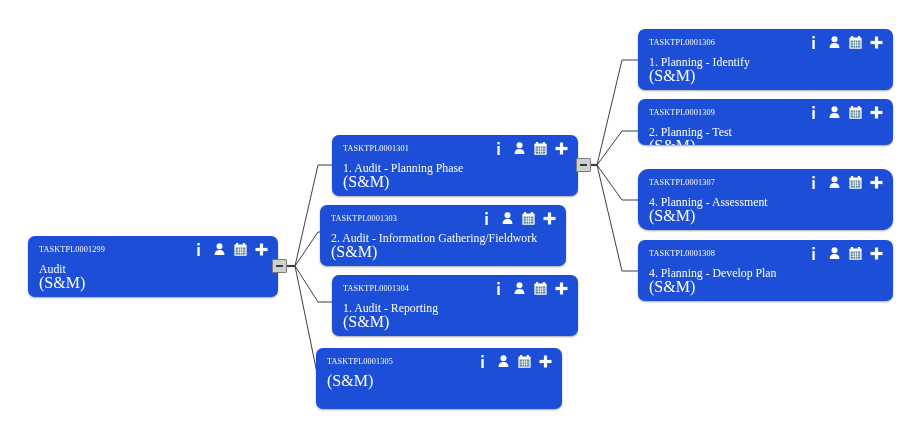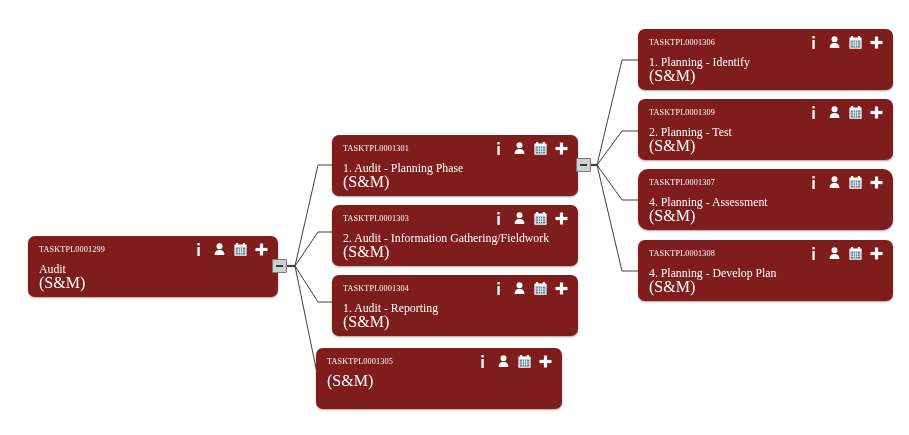--- a/index.html
+++ b/index.html
@@ -26,21 +26,21 @@
     position: absolute;
     left: 0; top: 0;
     width: 909px;
     height: 435px;
     pointer-events: none;
   }
 
   .node {
     position: absolute;
     box-sizing: border-box;
-    background: #7f1d1d;
+    background: #1d4ed8;
     border-radius: 7px;
     box-shadow: 0 1px 2px rgba(0,0,0,0.35);
     color: #ffffff;
     overflow: hidden;
   }
 
   .node-head {
     position: absolute;
     left: 0; top: 0;
     width: 100%;
@@ -239,21 +239,21 @@
             </svg>
         </span>
       </span>
     </div>
     <div class="node-body">
       <div class="node-title">1. Audit - Planning Phase</div>
       <div class="node-sub">(S&amp;M)</div>
     </div>
   </div>
 
-  <div class="node" style="left:332px; top:205px; width:246px; height:61px;padding-left:9px;">
+  <div class="node" style="left:320px; top:205px; width:246px; height:61px;padding-left:9px;">
     <div class="node-head">
       <span class="node-code">TASKTPL0001303</span>
       <span class="node-icons">
         <span class="icon">
           <svg width="5" height="13" viewBox="0 0 5 13">
               <rect x="1.4" y="0" width="2.3" height="2.4" fill="#fff"></rect>
               <rect x="1.4" y="4" width="2.3" height="9" fill="#fff"></rect>
             </svg>
         </span>
         <span class="icon">
@@ -422,21 +422,21 @@
             </svg>
         </span>
       </span>
     </div>
     <div class="node-body">
       <div class="node-title">1. Planning - Identify</div>
       <div class="node-sub">(S&amp;M)</div>
     </div>
   </div>
 
-  <div class="node" style="left:638px; top:99px; width:255px; height:61px;">
+  <div class="node" style="left:638px; top:99px; width:255px; height:46px;">
     <div class="node-head">
       <span class="node-code">TASKTPL0001309</span>
       <span class="node-icons">
         <span class="icon">
           <svg width="5" height="13" viewBox="0 0 5 13">
               <rect x="1.4" y="0" width="2.3" height="2.4" fill="#fff"></rect>
               <rect x="1.4" y="4" width="2.3" height="9" fill="#fff"></rect>
             </svg>
         </span>
         <span class="icon">

